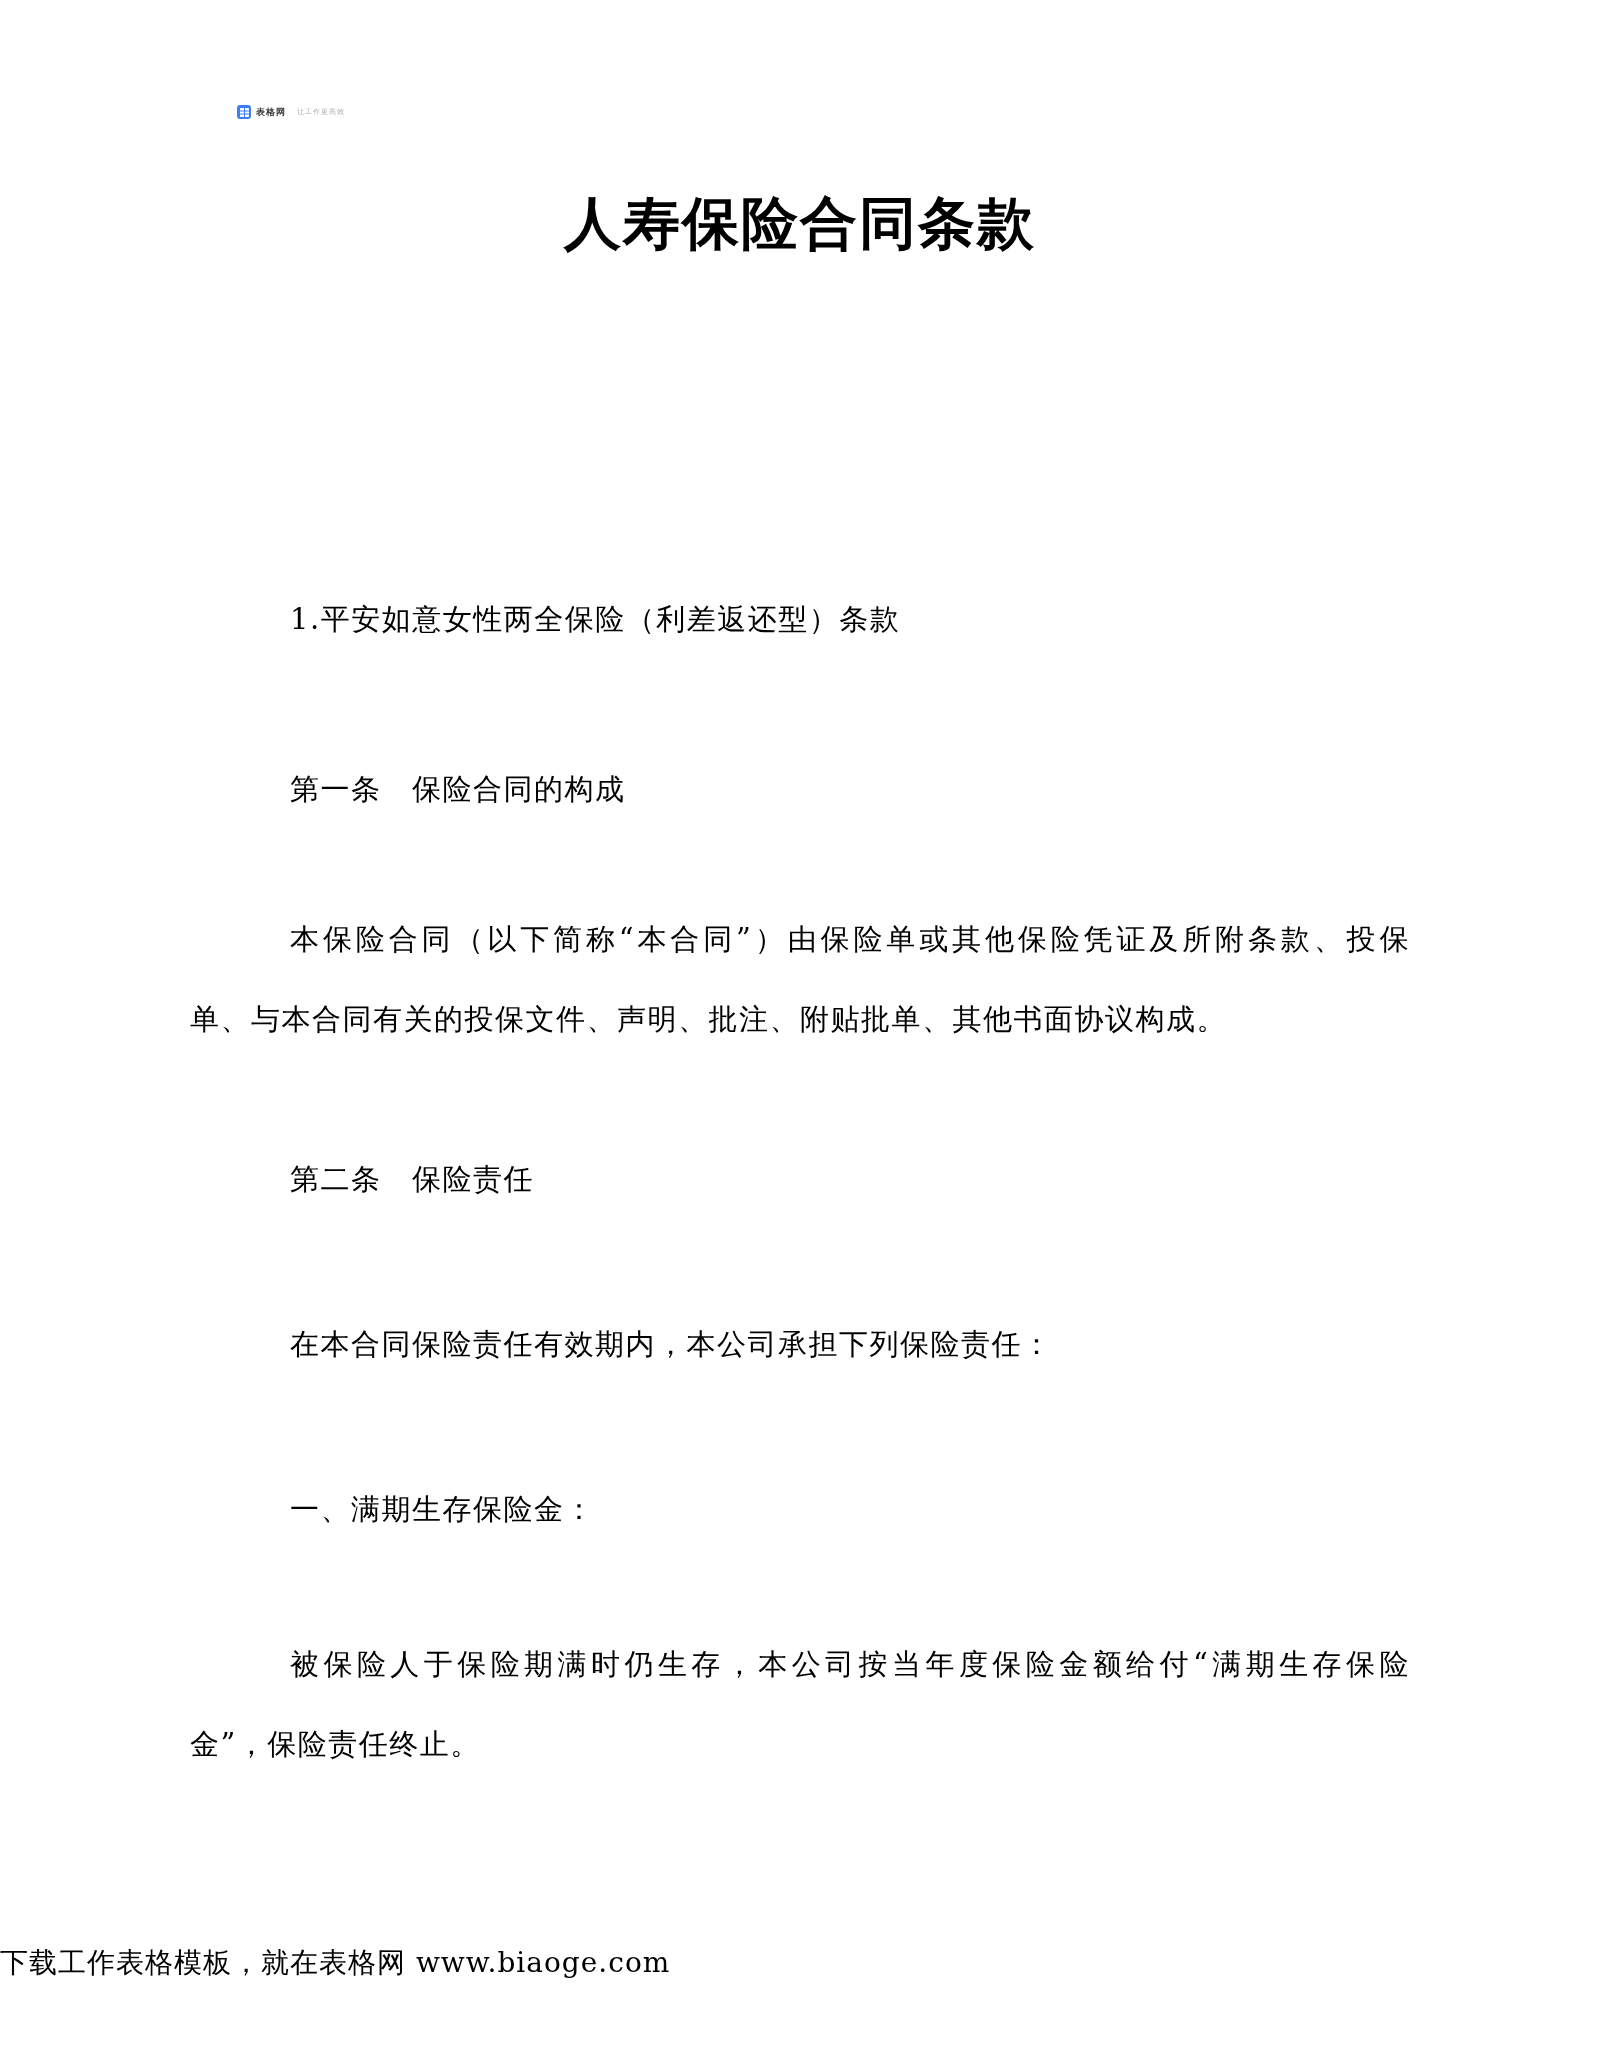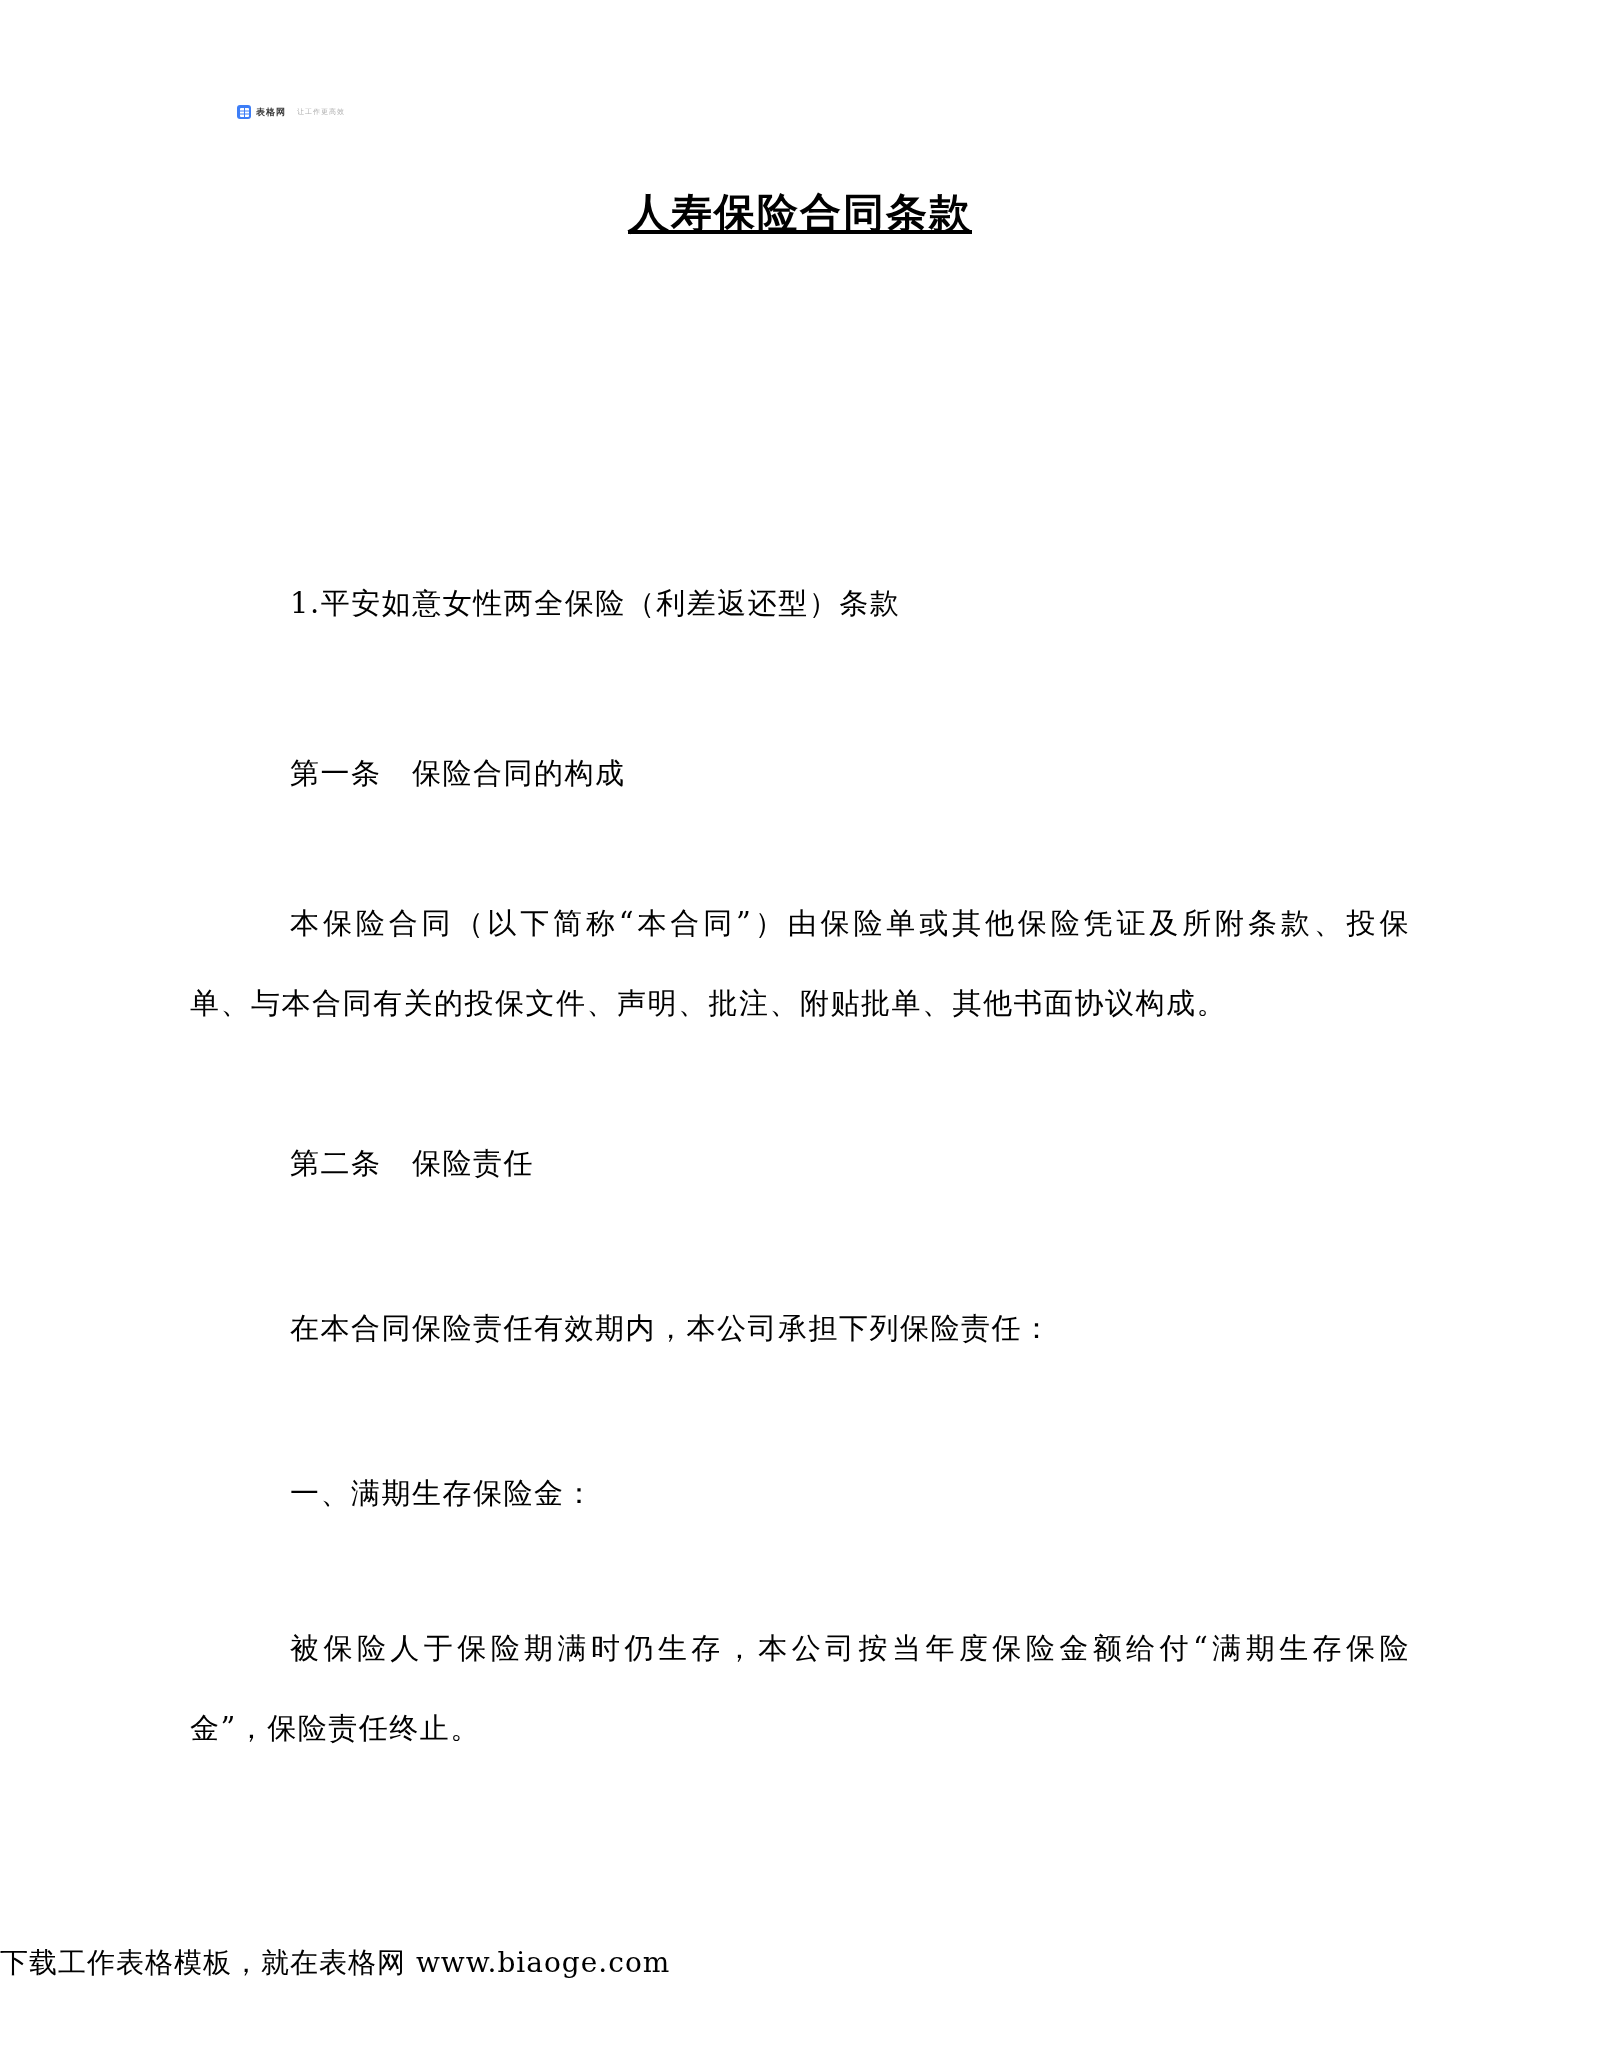--- a/index.html
+++ b/index.html
@@ -58,35 +58,35 @@
 
   
   .doc-title {
     position: absolute;
     top: 186px;
     left: 0;
     width: 100%;
     text-align: center;
     font-family: "DejaVu Sans", "Liberation Sans", sans-serif;
     font-weight: 700;
-    font-size: 41px;
+    font-size: 57px;
     letter-spacing: 2px;
     color: #000000;
-    text-decoration: underline;
   }
 
   
   .line {
     position: absolute;
     left: 190px;
     width: 1220px;
     font-size: 29px;
     line-height: 40px;
     letter-spacing: 1.5px;
     color: #000000;
+    margin-top: 16px;
   }
   .line.indent { text-indent: 100px; }
   .line.stretch {
     text-align: justify;
     text-align-last: justify;
   }
   .l1 { top: 583px; }
   .l2 { top: 753px; }
   .l3 { top: 903px; }
   .l4 { top: 983px; }

